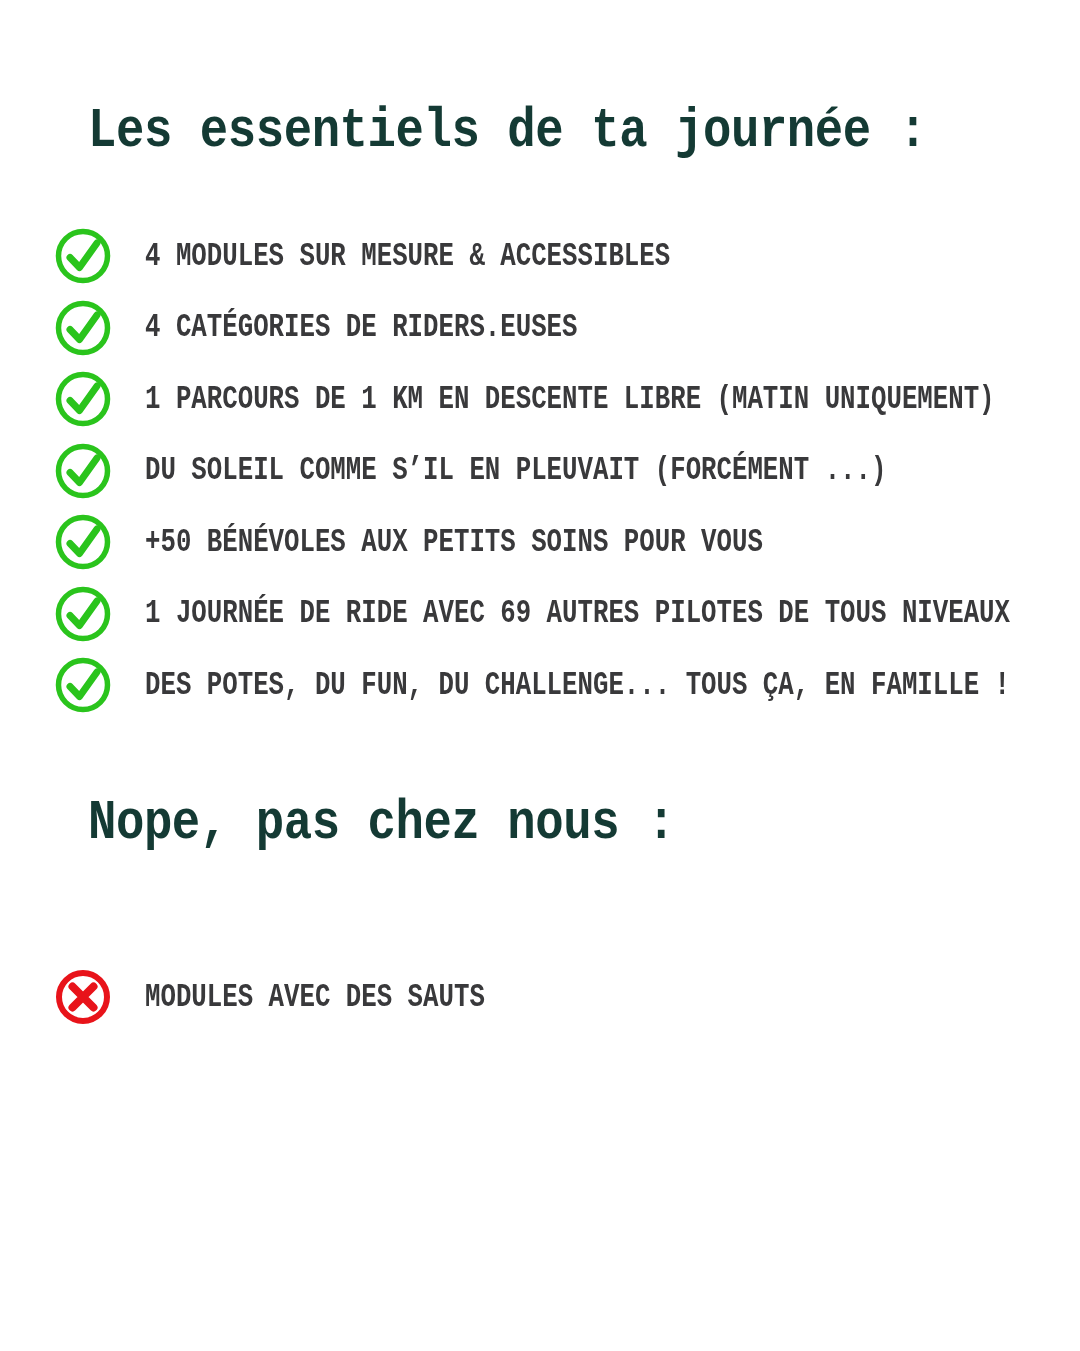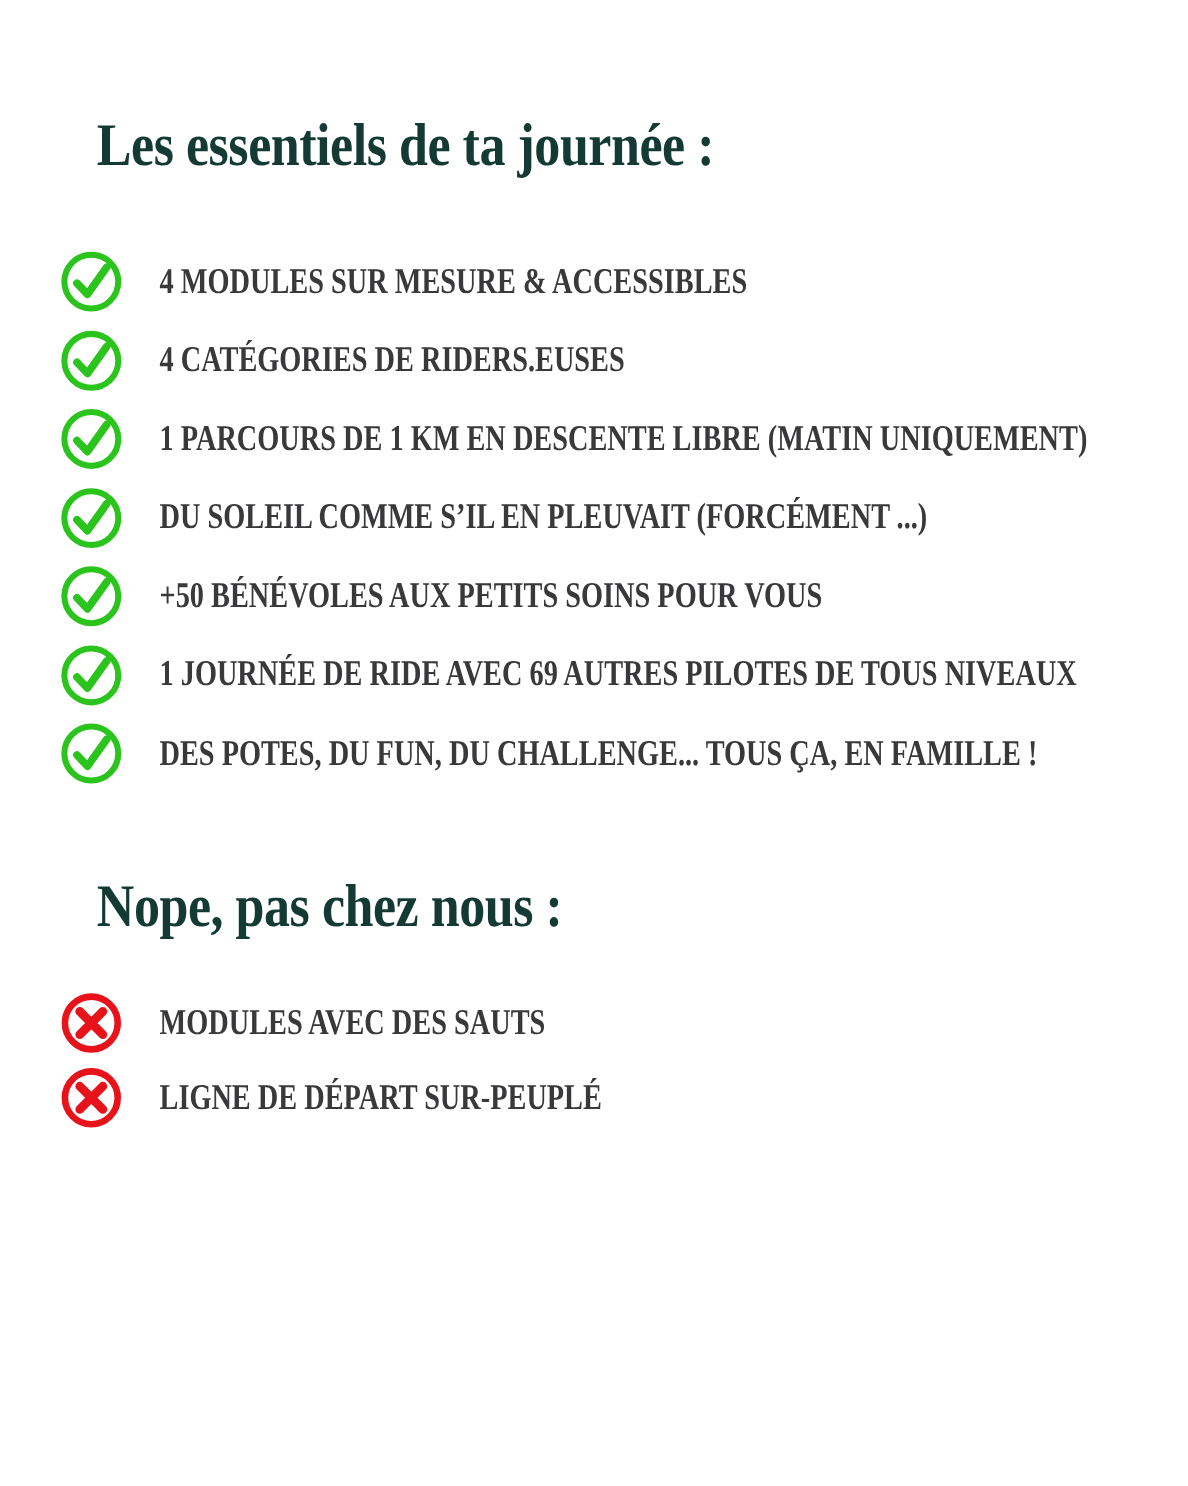--- a/index.html
+++ b/index.html
@@ -2,21 +2,21 @@
 <html style="--background: #ffffff; --title-color: #143a34; --item-text-color: #39393b; --check-green: #2ac41c; --cross-red: #e8131a;"><head>
 <meta charset="utf-8">
 <style>
   html, body { margin: 0; padding: 0; background: #ffffff; }
   .canvas {
     position: relative;
     width: 1080px;
     height: 1351px;
     background: var(--background, #ffffff);
     overflow: hidden;
-    font-family: Liberation Serif, serif;
+    font-family: Liberation Mono, monospace;
     text-align: right;
   }
   .section-title {
     position: absolute;
     left: 88px;
     margin: 0;
     font-size: 55px;
     font-weight: 700;
     line-height: 1.18;
     letter-spacing: -0.5px;
@@ -32,21 +32,21 @@
     position: absolute;
     left: 55px;
     margin: 0;
     padding: 0;
     list-style: none;
     display: flex;
     flex-direction: column;
     gap: 15.5px;
   }
   #list-essentials { top: 228px; }
-  #list-nope       { top: 902px; gap: 12px; }
+  #list-nope       { top: 969px; gap: 12px; }
 
   .list-row {
     display: flex;
     align-items: center;
     height: 56px;
   }
   .row-icon { width: 56px; height: 56px; flex: 0 0 56px; display: block; }
   .check-icon .ring  { fill: none; stroke: var(--check-green, #2ac41c); stroke-width: 5.5px; }
   .check-icon .glyph { fill: none; stroke: var(--check-green, #2ac41c); stroke-width: 7px;
                        stroke-linecap: round; stroke-linejoin: round; }
@@ -126,22 +126,15 @@
   <h1 class="section-title" id="title-nope">Nope, pas chez nous :</h1>
 
   <ul class="check-list" id="list-nope">
     <li class="list-row">
       <svg class="row-icon cross-icon" viewBox="0 0 56 56">
         <circle class="ring" cx="28" cy="28" r="24"></circle>
           <path class="glyph" d="M17.5 17.5 L38.5 38.5 M38.5 17.5 L17.5 38.5"></path>
       </svg>
       <span class="row-label">MODULES AVEC DES SAUTS</span>
     </li>
-    <li class="list-row">
-      <svg class="row-icon cross-icon" viewBox="0 0 56 56">
-        <circle class="ring" cx="28" cy="28" r="24"></circle>
-          <path class="glyph" d="M17.5 17.5 L38.5 38.5 M38.5 17.5 L17.5 38.5"></path>
-      </svg>
-      <span class="row-label">LIGNE DE DÉPART SUR-PEUPLÉ</span>
-    </li>
   </ul>
 
 </div>
 
 </body></html>

